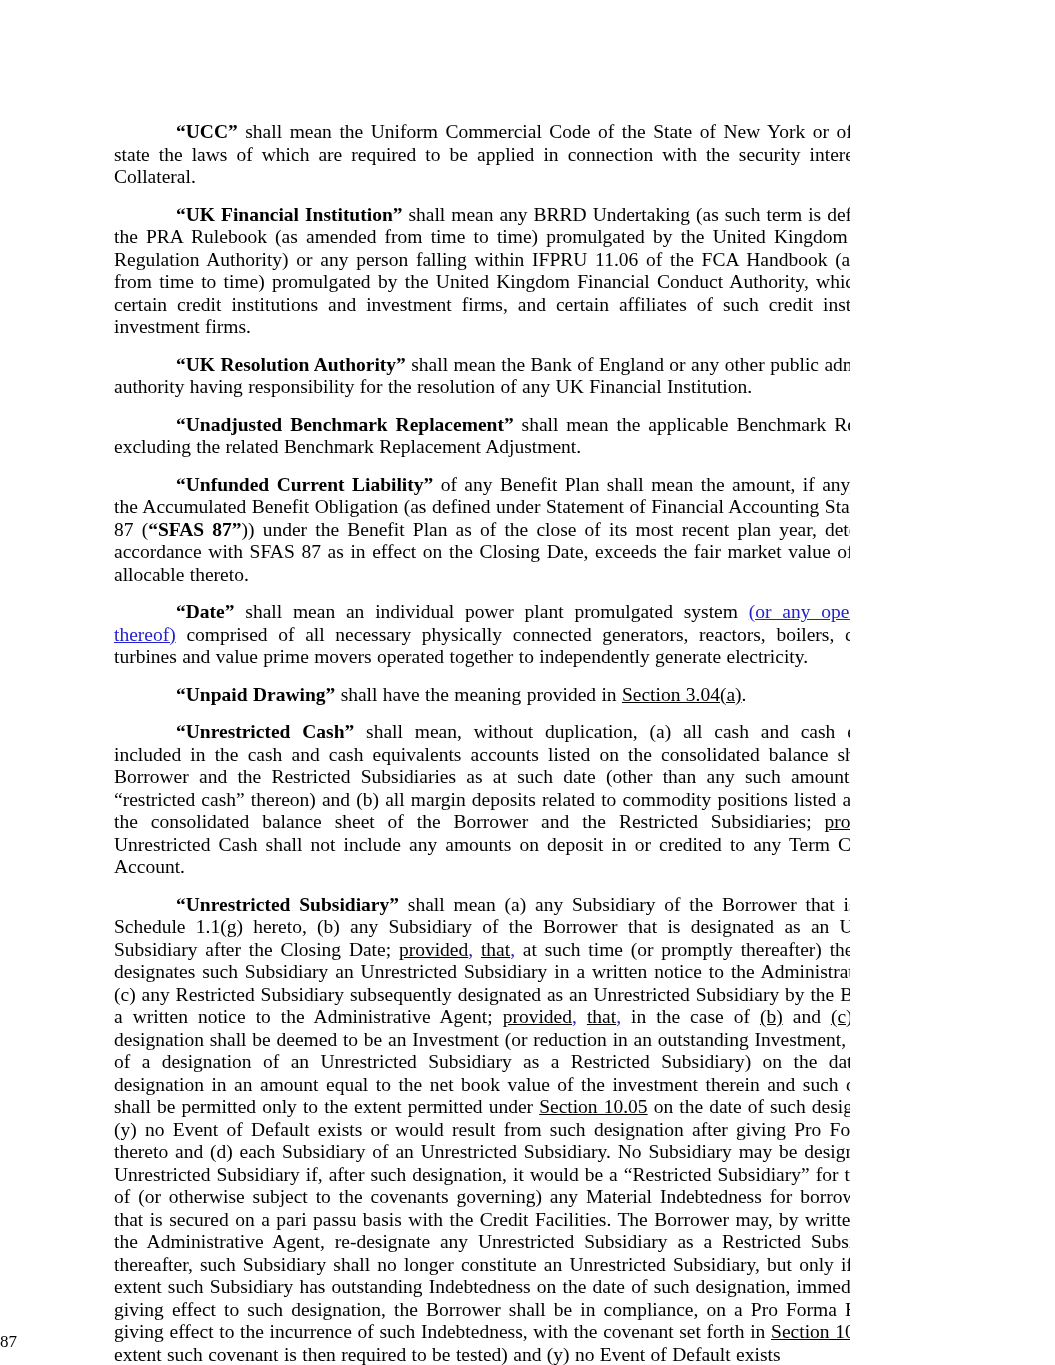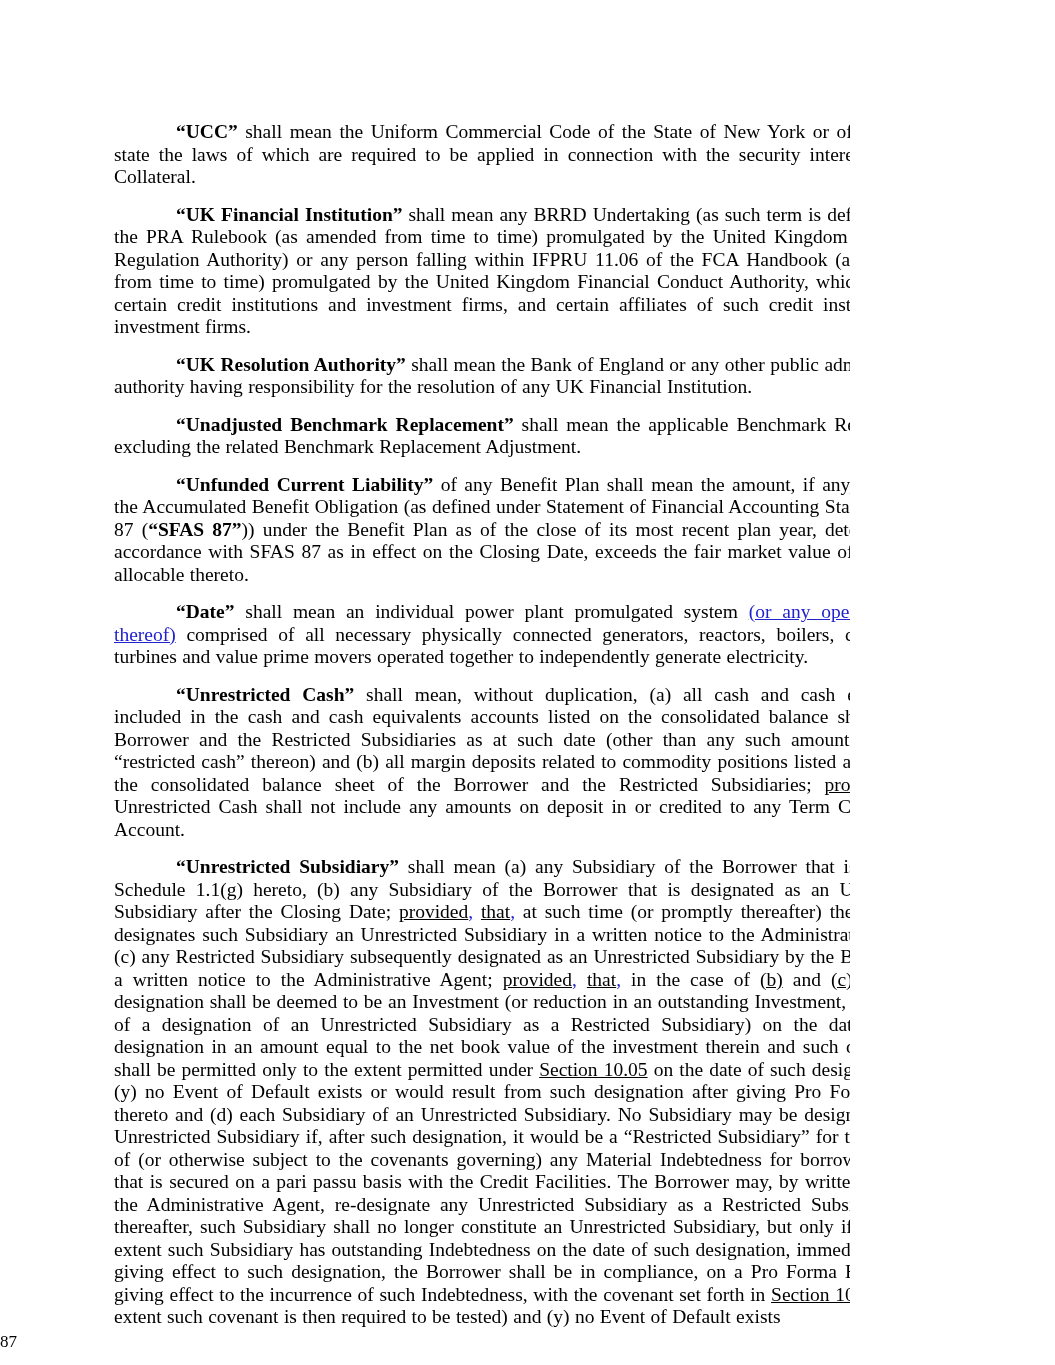--- a/index.html
+++ b/index.html
@@ -54,17 +54,18 @@
 <body>
 
 <div class="page">
   <div class="doc-body">
       <p class="para"><span class="run-bold">“UCC”</span><span> shall mean the Uniform Commercial Code of the State of New York or of any other state the laws of which are required to be applied in connection with the security interests in any Collateral.</span></p>
       <p class="para"><span class="run-bold">“UK Financial Institution”</span><span> shall mean any BRRD Undertaking (as such term is defined under the PRA Rulebook (as amended from time to time) promulgated by the United Kingdom Prudential Regulation Authority) or any person falling within IFPRU 11.06 of the FCA Handbook (as amended from time to time) promulgated by the United Kingdom Financial Conduct Authority, which includes certain credit institutions and investment firms, and certain affiliates of such credit institutions or investment firms.</span></p>
       <p class="para"><span class="run-bold">“UK Resolution Authority”</span><span> shall mean the Bank of England or any other public administrative authority having responsibility for the resolution of any UK Financial Institution.</span></p>
       <p class="para"><span class="run-bold">“Unadjusted Benchmark Replacement”</span><span> shall mean the applicable Benchmark Replacement excluding the related Benchmark Replacement Adjustment.</span></p>
       <p class="para"><span class="run-bold">“Unfunded Current Liability”</span><span> of any Benefit Plan shall mean the amount, if any, by which the Accumulated Benefit Obligation (as defined under Statement of Financial Accounting Standards No. 87 (</span><span class="run-bold">“SFAS 87”</span><span>)) under the Benefit Plan as of the close of its most recent plan year, determined in accordance with SFAS 87 as in effect on the Closing Date, exceeds the fair market value of the assets allocable thereto.</span></p>
       <p class="para"><span class="run-bold">“Date”</span><span> shall mean an individual power plant promulgated system </span><span class="run-link">(or any operating unit thereof)</span><span> comprised of all necessary physically connected generators, reactors, boilers, combustion turbines and value prime movers operated together to independently generate electricity.</span></p>
+      <p class="para"><span class="run-bold">“Unpaid Drawing”</span><span> shall have the meaning provided in </span><span class="run-underline">Section 3.04(a)</span><span>.</span></p>
       <p class="para"><span class="run-bold">“Unrestricted Cash”</span><span> shall mean, without duplication, (a) all cash and cash equivalents included in the cash and cash equivalents accounts listed on the consolidated balance sheet of the Borrower and the Restricted Subsidiaries as at such date (other than any such amounts listed as “restricted cash” thereon) and (b) all margin deposits related to commodity positions listed as assets on the consolidated balance sheet of the Borrower and the Restricted Subsidiaries; </span><span class="run-underline">provided</span><span> that Unrestricted Cash shall not include any amounts on deposit in or credited to any Term C Collateral Account.</span></p>
       <p class="para"><span class="run-bold">“Unrestricted Subsidiary”</span><span> shall mean (a) any Subsidiary of the Borrower that is listed on Schedule 1.1(g) hereto, (b) any Subsidiary of the Borrower that is designated as an Unrestricted Subsidiary after the Closing Date; </span><span class="run-underline">provided</span><span class="run-ins">,</span><span> </span><span class="run-underline">that</span><span class="run-ins">,</span><span> at such time (or promptly thereafter) the Borrower designates such Subsidiary an Unrestricted Subsidiary in a written notice to the Administrative Agent, (c) any Restricted Subsidiary subsequently designated as an Unrestricted Subsidiary by the Borrower in a written notice to the Administrative Agent; </span><span class="run-underline">provided</span><span class="run-ins">,</span><span> </span><span class="run-underline">that</span><span class="run-ins">,</span><span> in the case of </span><span class="run-underline">(b)</span><span> and </span><span class="run-underline">(c)</span><span>, (x) such designation shall be deemed to be an Investment (or reduction in an outstanding Investment, in the case of a designation of an Unrestricted Subsidiary as a Restricted Subsidiary) on the date of such designation in an amount equal to the net book value of the investment therein and such designation shall be permitted only to the extent permitted under </span><span class="run-underline">Section 10.05</span><span> on the date of such designation and (y) no Event of Default exists or would result from such designation after giving Pro Forma Effect thereto and (d) each Subsidiary of an Unrestricted Subsidiary. No Subsidiary may be designated as an Unrestricted Subsidiary if, after such designation, it would be a “Restricted Subsidiary” for the purpose of (or otherwise subject to the covenants governing) any Material Indebtedness for borrowed money that is secured on a pari passu basis with the Credit Facilities. The Borrower may, by written notice to the Administrative Agent, re-designate any Unrestricted Subsidiary as a Restricted Subsidiary, and thereafter, such Subsidiary shall no longer constitute an Unrestricted Subsidiary, but only if (x) to the extent such Subsidiary has outstanding Indebtedness on the date of such designation, immediately after giving effect to such designation, the Borrower shall be in compliance, on a Pro Forma Basis, after giving effect to the incurrence of such Indebtedness, with the covenant set forth in </span><span class="run-underline">Section 10.09</span><span> (to the extent such covenant is then required to be tested) and (y) no Event of Default exists</span></p>
     </div>
   <div class="footer">87</div>
 </div>
 
 </body></html>

